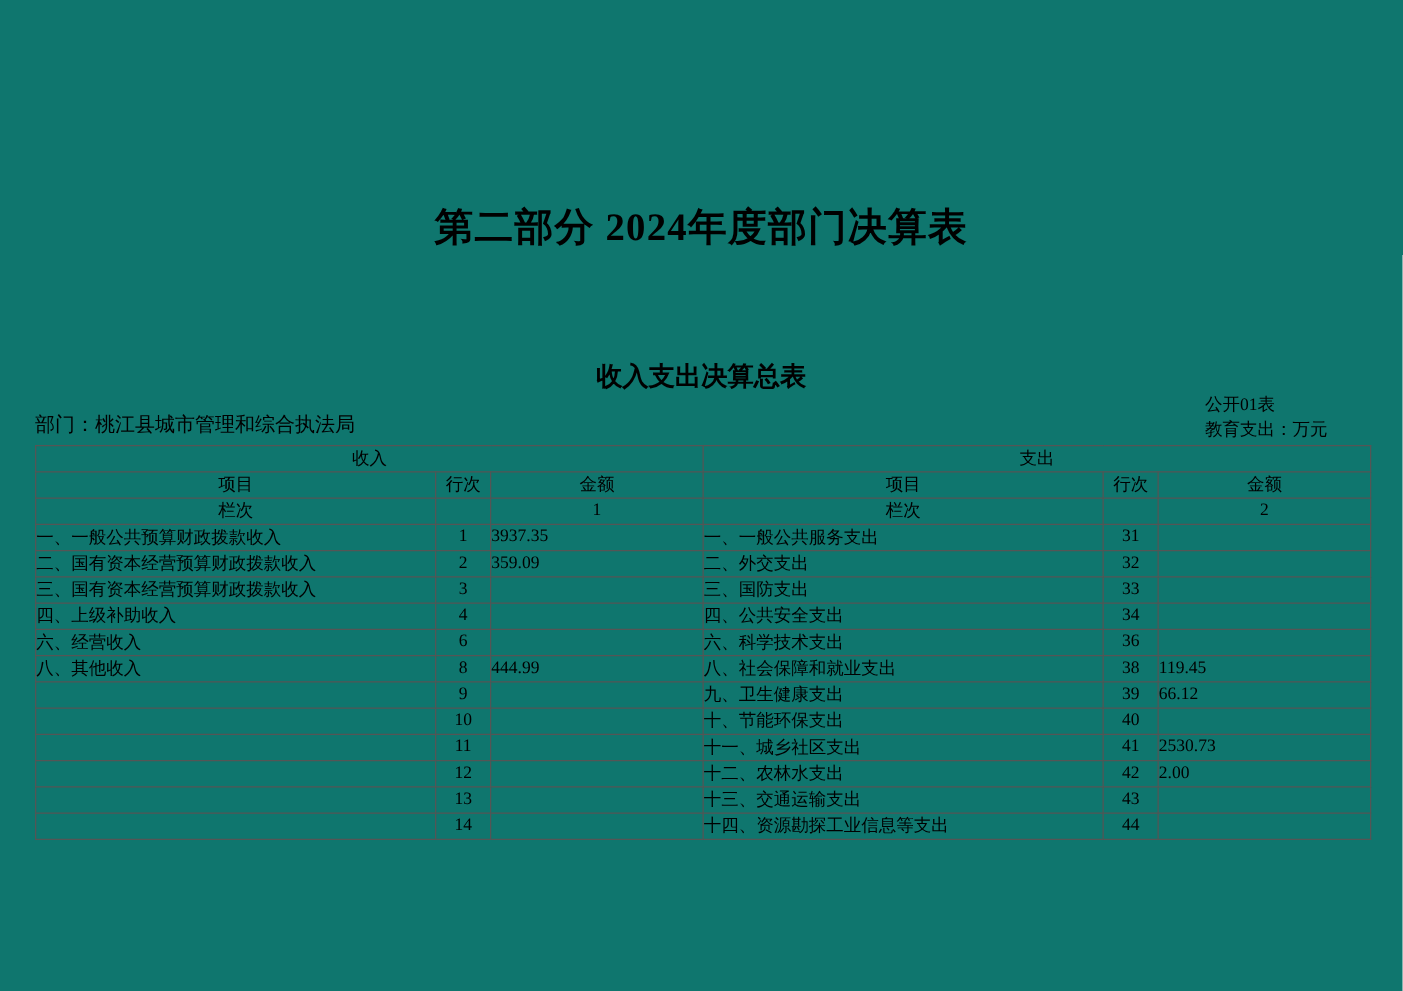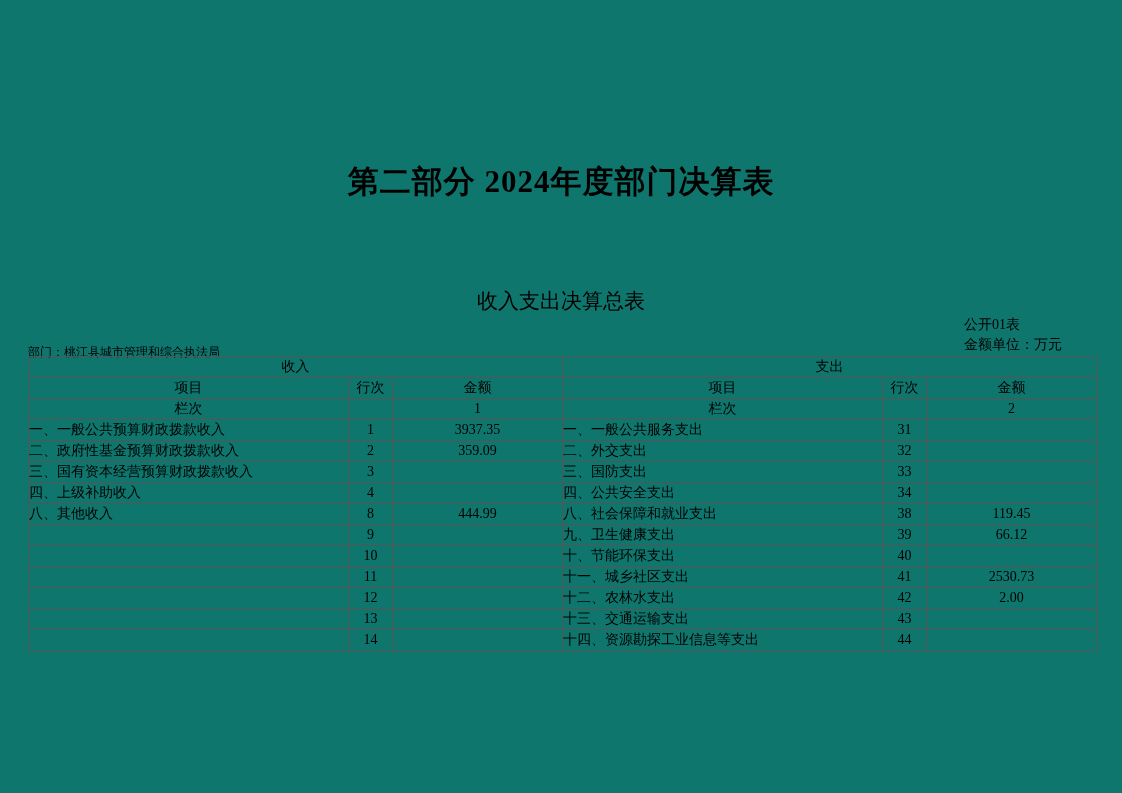--- a/index.html
+++ b/index.html
@@ -23,35 +23,35 @@
     letter-spacing: 1px;
     white-space: pre;
   }
   .sub-title {
     position: absolute;
     top: 287px;
     left: 0;
     width: 100%;
     text-align: center;
     font-size: 21px;
-    font-weight: 400;
+    font-weight: 700;
   }
   .meta-right {
     position: absolute;
     left: 925px;
     top: 315px;
     font-size: 14px;
     line-height: 20px;
     margin-left: 39px;
   }
   .dept-line {
     position: absolute;
     left: 28px;
-    top: 344px;
-    font-size: 12px;
+    top: 330px;
+    font-size: 16px;
   }
   table.fin-table {
     position: absolute;
     left: 28px;
     top: 356px;
     width: 1068px;
     border-collapse: collapse;
     table-layout: fixed;
     border-radius: 13px;
   }
@@ -60,34 +60,34 @@
     height: 20px;
     font-size: 14px;
     padding: 0;
     overflow: hidden;
     white-space: nowrap;
     vertical-align: middle;
   }
   td.hdr { text-align: center; }
   td.c-item { text-align: left; padding-left: 2px; }
   td.c-line { text-align: center; }
-  td.c-amt { text-align: center; padding-right: 5px; }
+  td.c-amt { text-align: left; padding-right: 5px; }
 </style>
 </head>
 <body>
 
 <div class="page">
 
   <div class="doc-title">第二部分 2024年度部门决算表</div>
 
   <div class="sub-title">收入支出决算总表</div>
 
   <div class="meta-right">
     <div>公开01表</div>
-    <div>金额单位：万元</div>
+    <div>教育支出：万元</div>
   </div>
 
   <div class="dept-line">部门：桃江县城市管理和综合执法局</div>
 
   <table class="fin-table">
     <colgroup>
       <col style="width:320px">
         <col style="width:44px">
         <col style="width:170px">
       <col style="width:320px">
@@ -118,41 +118,49 @@
 
       <tr>
         <td class="c-item">一、一般公共预算财政拨款收入</td>
         <td class="c-line">1</td>
         <td class="c-amt">3937.35</td>
         <td class="c-item">一、一般公共服务支出</td>
         <td class="c-line">31</td>
         <td class="c-amt"></td>
       </tr>
       <tr>
-        <td class="c-item">二、政府性基金预算财政拨款收入</td>
+        <td class="c-item">二、国有资本经营预算财政拨款收入</td>
         <td class="c-line">2</td>
         <td class="c-amt">359.09</td>
         <td class="c-item">二、外交支出</td>
         <td class="c-line">32</td>
         <td class="c-amt"></td>
       </tr>
       <tr>
         <td class="c-item">三、国有资本经营预算财政拨款收入</td>
         <td class="c-line">3</td>
         <td class="c-amt"></td>
         <td class="c-item">三、国防支出</td>
         <td class="c-line">33</td>
         <td class="c-amt"></td>
       </tr>
       <tr>
         <td class="c-item">四、上级补助收入</td>
         <td class="c-line">4</td>
         <td class="c-amt"></td>
         <td class="c-item">四、公共安全支出</td>
         <td class="c-line">34</td>
+        <td class="c-amt"></td>
+      </tr>
+      <tr>
+        <td class="c-item">六、经营收入</td>
+        <td class="c-line">6</td>
+        <td class="c-amt"></td>
+        <td class="c-item">六、科学技术支出</td>
+        <td class="c-line">36</td>
         <td class="c-amt"></td>
       </tr>
       <tr>
         <td class="c-item">八、其他收入</td>
         <td class="c-line">8</td>
         <td class="c-amt">444.99</td>
         <td class="c-item">八、社会保障和就业支出</td>
         <td class="c-line">38</td>
         <td class="c-amt">119.45</td>
       </tr>

